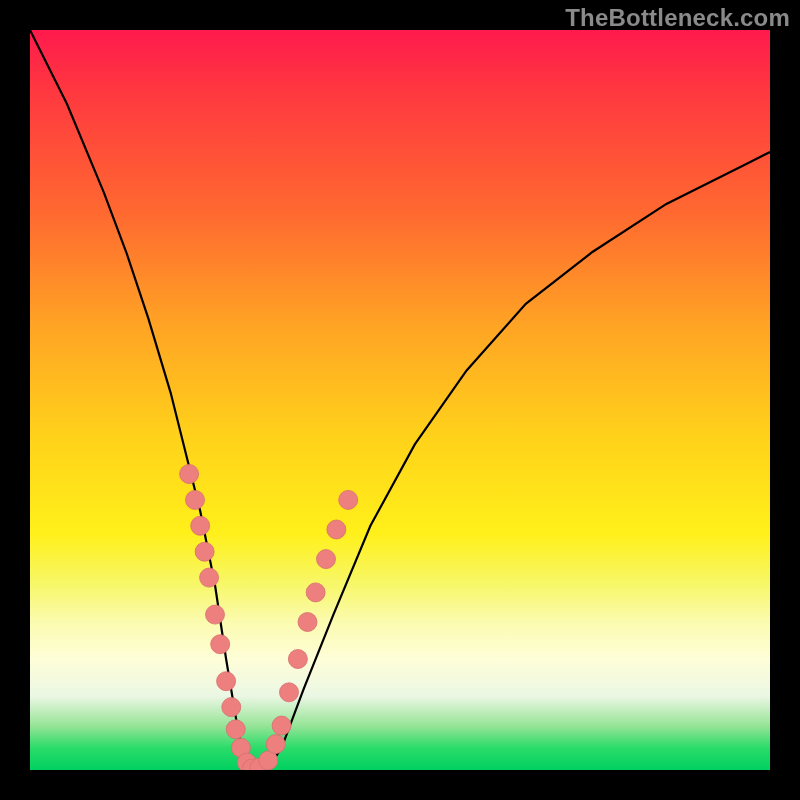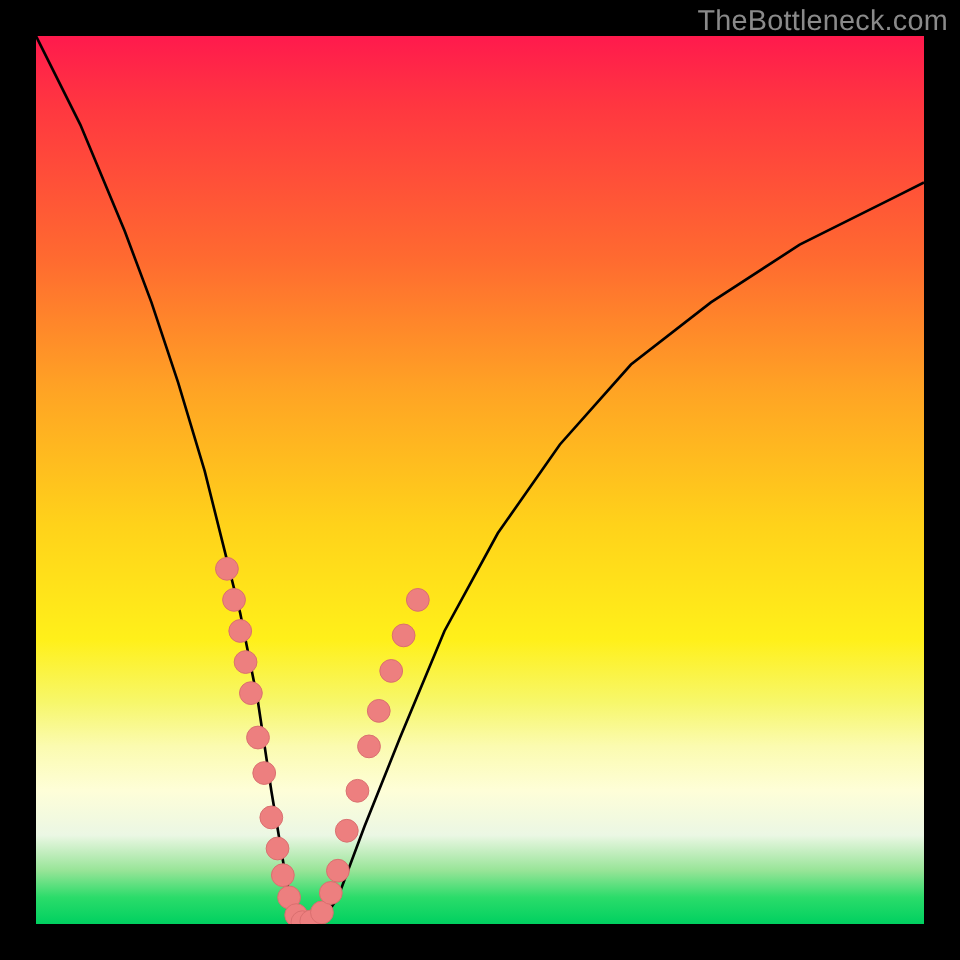--- a/index.html
+++ b/index.html
@@ -41,21 +41,21 @@
       #2bdc6a 97%,
       #00d060 100%
     );
   }
   .watermark {
     position: absolute;
     top: 4px;
     right: 10px;
     color: #8a8a8a;
     font-size: 24px;
-    font-weight: 400;
+    font-weight: 700;
     letter-spacing: 0.2px;
     user-select: none;
   }
   svg.curve {
     position: absolute;
     top: 0;
     left: 0;
     width: 740px;
     height: 740px;
   }

